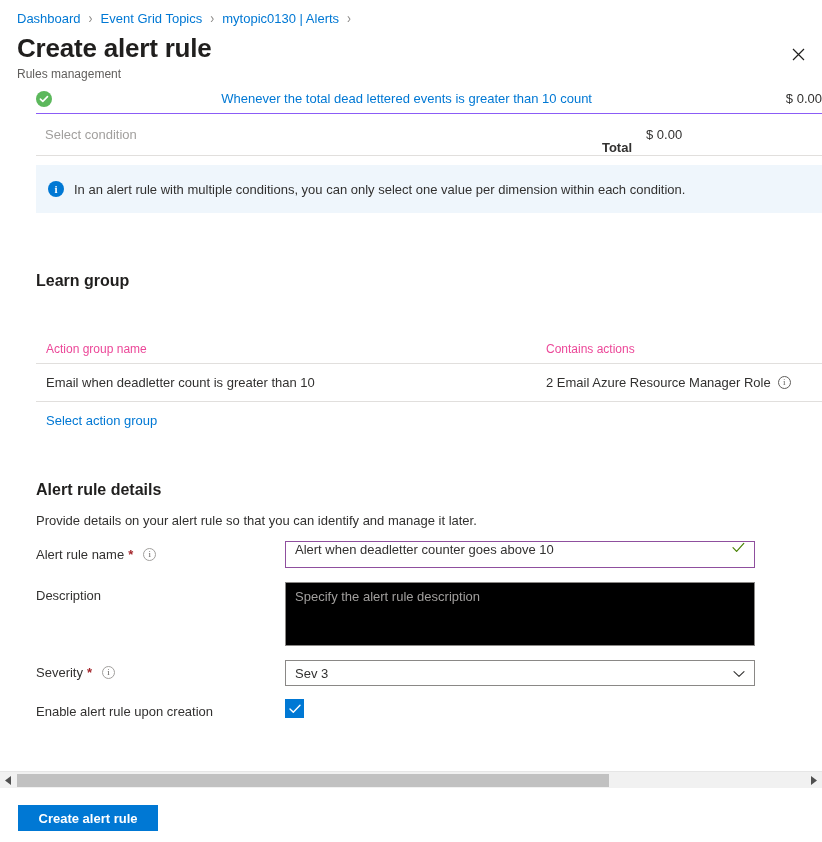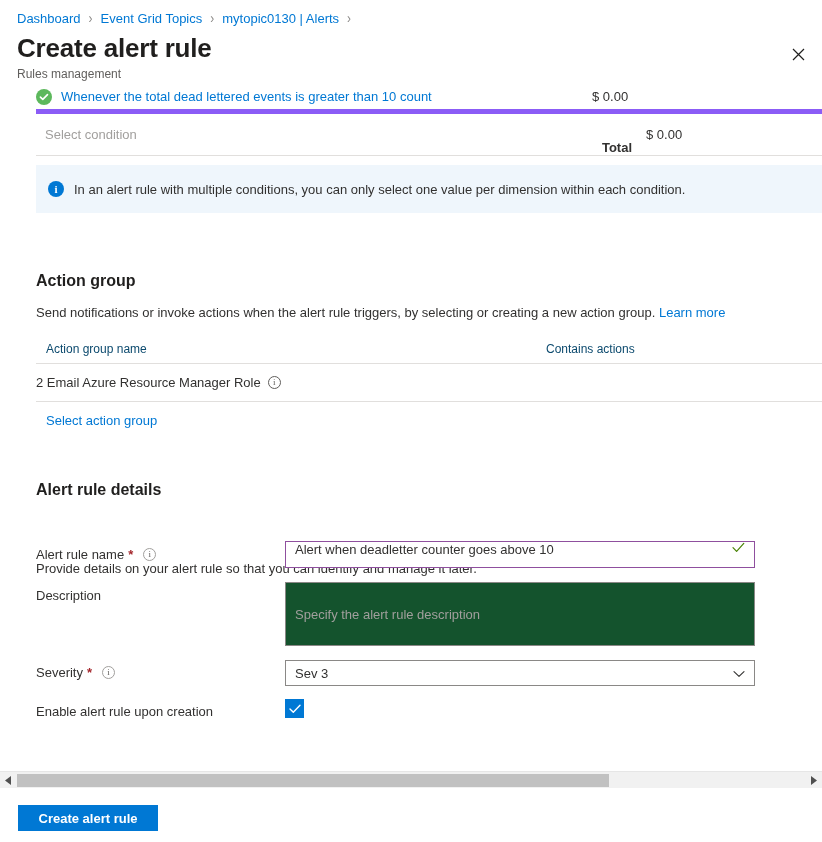--- a/index.html
+++ b/index.html
@@ -42,21 +42,22 @@
     width: 32px; height: 32px;
     display: flex; align-items: center; justify-content: center;
     cursor: pointer; color: #201f1e;
   }
 
   
   .cond-area { position: absolute; top: 84px; left: 36px; width: 786px; }
   .cond-row {
     display: flex; align-items: center;
     height: 30px;
-    border-bottom: 5px solid #8b5cf6;
+    border-bottom: 1px solid #8b5cf6;
+    text-align: right;
   }
   .cond-icon {
     width: 16px; height: 16px; border-radius: 50%;
     background: #5cb85c; margin-right: 9px;
     flex: 0 0 16px;
     display: flex; align-items: center; justify-content: center;
   }
   .cond-icon svg { display: block; }
   .cond-link {
     color: #0078d4; font-size: 13px; cursor: pointer;
@@ -110,21 +111,21 @@
   }
   .inline-link { color: #0078d4; cursor: pointer; }
 
   
   .ag-table {
     position: absolute; left: 36px; top: 335px; width: 786px;
   }
   .ag-hrow {
     display: flex; align-items: center; height: 29px;
     border-bottom: 1px solid #e1dfdd;
-    font-size: 12px; color: #0c4a6e;
+    font-size: 12px; color: #ec4899;
   }
   .ag-row {
     display: flex; align-items: center; height: 38px;
     border-bottom: 1px solid #e1dfdd;
     font-size: 13px; color: #323130;
   }
   .ag-c1 { width: 510px; flex: 0 0 510px; padding-left: 10px; }
   .ag-c2 { flex: 1 1 auto; display: flex; align-items: center; }
   .i-circle {
     display: inline-flex; align-items: center; justify-content: center;
@@ -162,22 +163,22 @@
     display: flex; align-items: flex-start;
     padding: 0 9px;
     font-size: 13px; color: #323130;
   }
   .txt-input .val { flex: 1 1 auto; }
   .ok-check { color: #498205; flex: 0 0 auto; display: flex; align-items: center; }
 
   .textarea {
     position: absolute; left: 285px; top: 582px;
     width: 470px; height: 64px;
-    border: 1px solid #8a8886; background: #14532d;
-    padding: 24px 9px;
+    border: 1px solid #8a8886; background: #000000;
+    padding: 6px 9px;
     font-size: 13px; color: #a19f9d;
   }
 
   .select-box {
     position: absolute; left: 285px; top: 660px;
     width: 470px; height: 26px;
     border: 1px solid #8a8886; background: #fff;
     display: flex; align-items: center;
     padding: 0 9px;
     font-size: 13px; color: #323130;
@@ -269,42 +270,39 @@
         <span>$ 0.00</span>
       </span>
     </div>
   </div>
 
   <div class="info-banner">
     <span class="info-dot">i</span>
     <span class="info-text">In an alert rule with multiple conditions, you can only select one value per dimension within each condition.</span>
   </div>
 
-  <div class="sec-head" style="top:272px;">Action group</div>
-  <div class="sec-desc" style="top:305px;">
-    <span>Send notifications or invoke actions when the alert rule triggers, by selecting or creating a new action group.</span>
-    <span class="inline-link">Learn more</span>
-  </div>
+  <div class="sec-head" style="top:272px;">Learn group</div>
 
   <div class="ag-table">
     <div class="ag-hrow">
       <span class="ag-c1">Action group name</span>
       <span class="ag-c2">Contains actions</span>
     </div>
     <div class="ag-row">
+      <span class="ag-c1">Email when deadletter count is greater than 10</span>
       <span class="ag-c2">
         <span>2 Email Azure Resource Manager Role</span>
         <span class="i-circle">i</span>
       </span>
     </div>
   </div>
   <div class="ag-link">Select action group</div>
 
   <div class="sec-head" style="top:481px;">Alert rule details</div>
-  <div class="sec-desc" style="top:513px;margin-top:48px;">Provide details on your alert rule so that you can identify and manage it later.</div>
+  <div class="sec-desc" style="top:513px;">Provide details on your alert rule so that you can identify and manage it later.</div>
 
   <div class="f-label" style="top:547px;">
     <span>Alert rule name</span>
     <span class="req">*</span>
     <span class="lbl-i">i</span>
   </div>
   <div class="txt-input">
     <span class="val">Alert when deadletter counter goes above 10</span>
     <span class="ok-check">
       <svg width="13" height="11" viewBox="0 0 13 11" aria-hidden="true">

